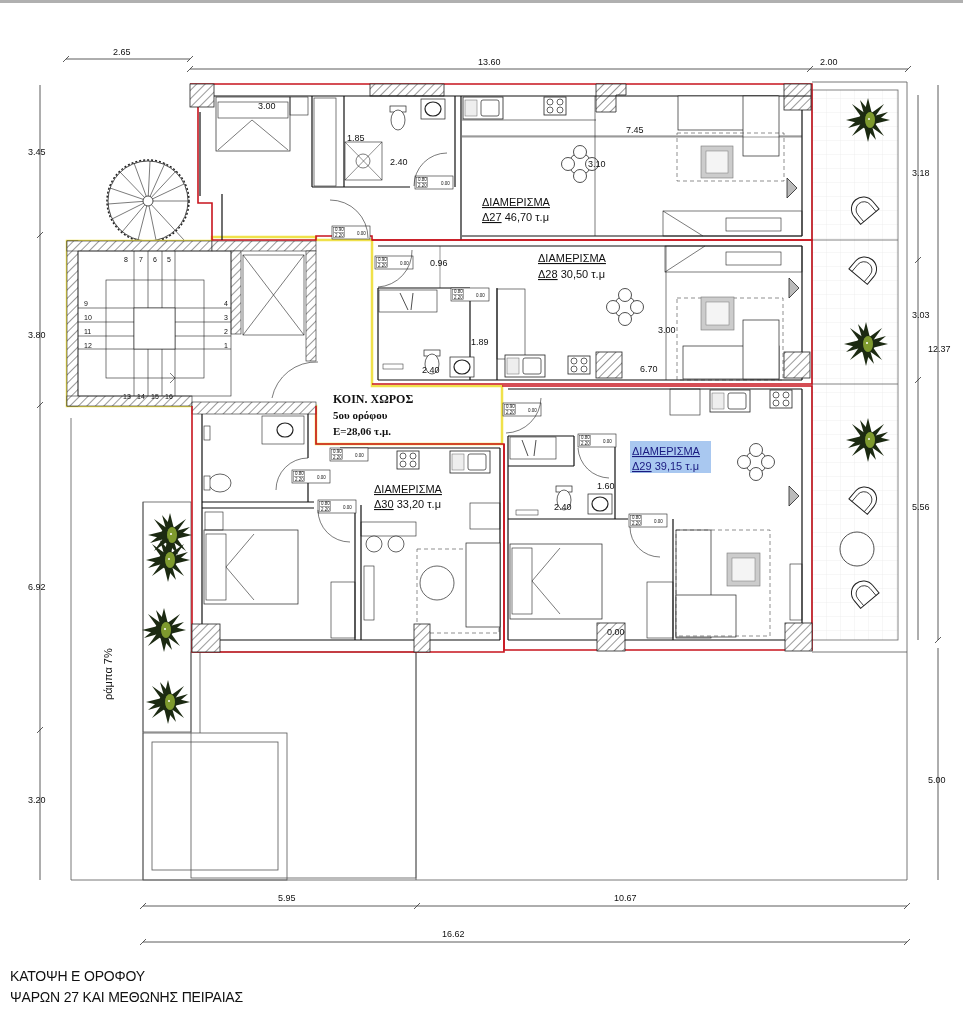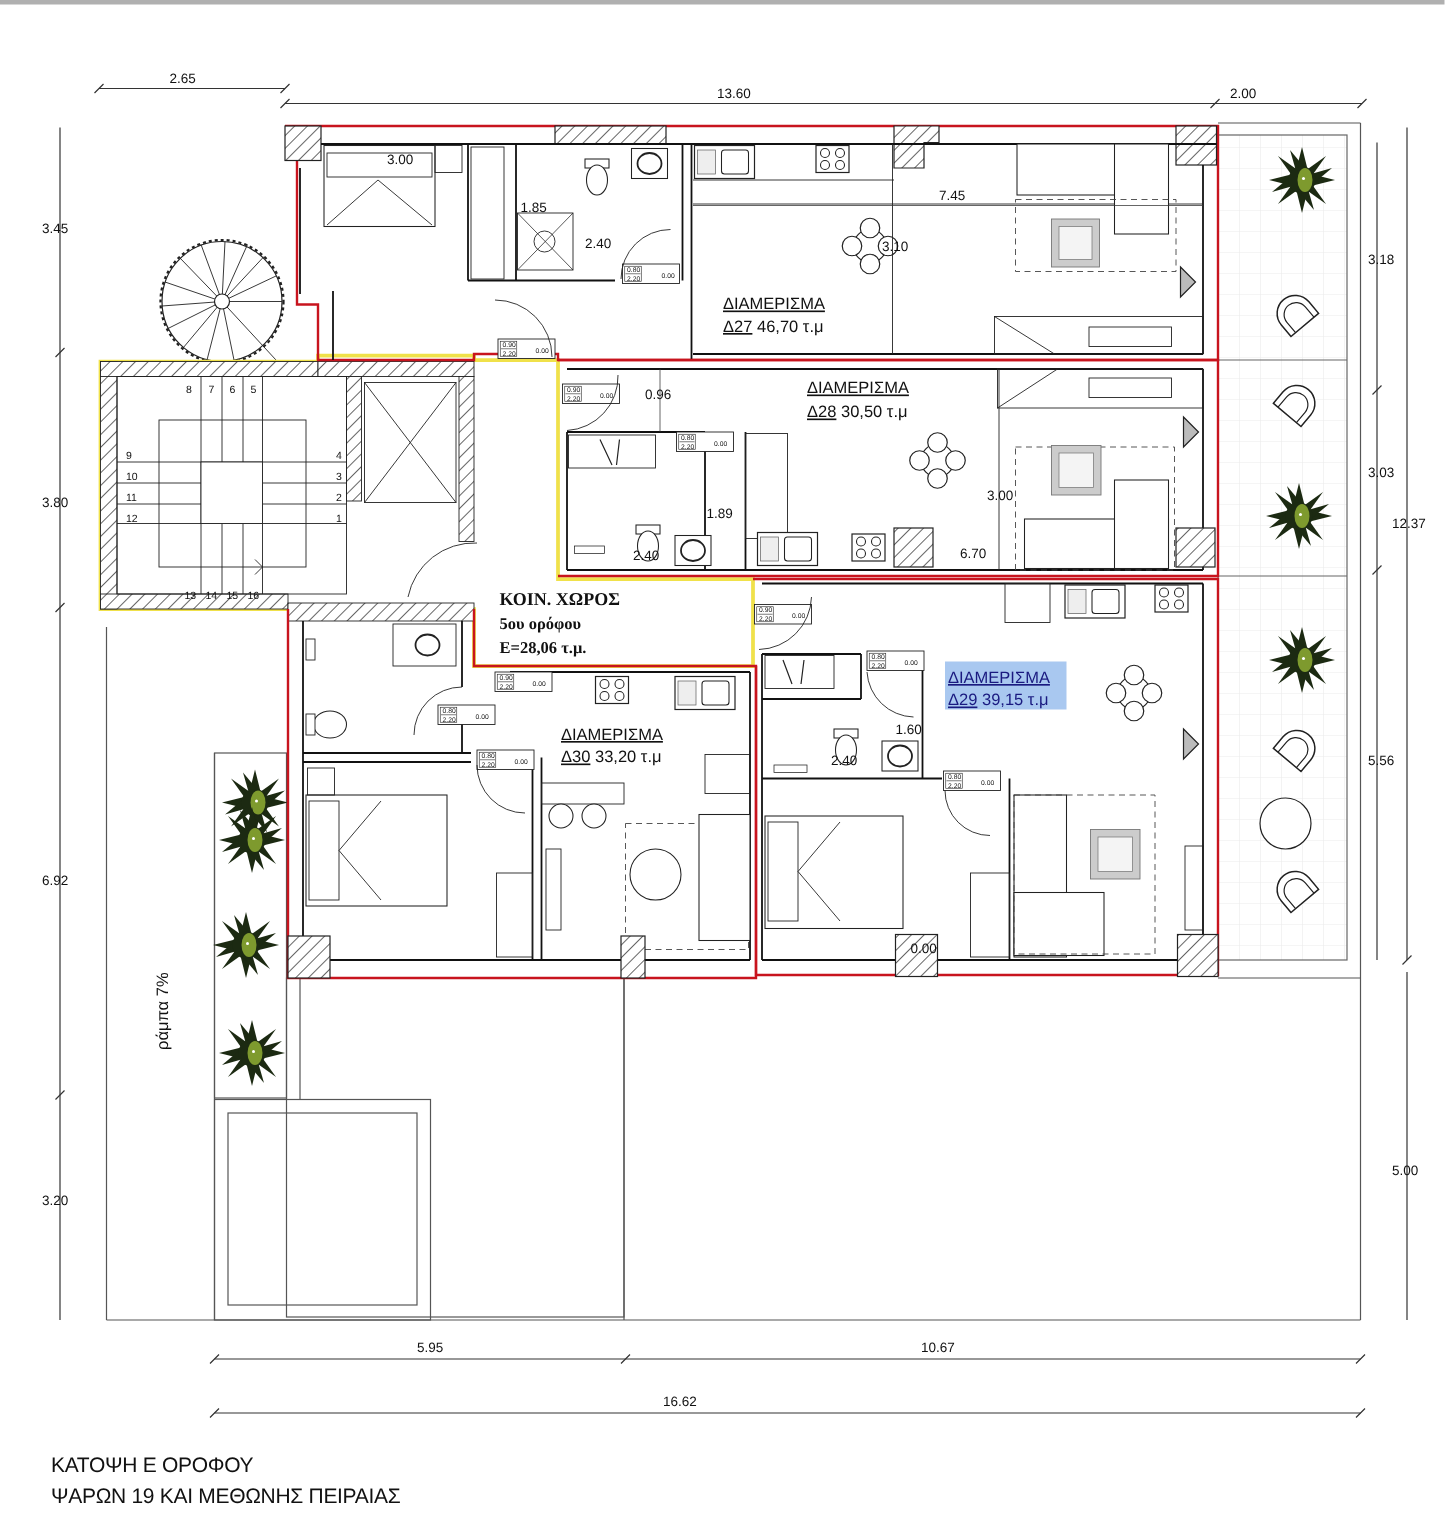--- a/index.html
+++ b/index.html
@@ -5,21 +5,21 @@
   html, body { margin: 0; padding: 0; background: #ffffff; }
   body { width: 963px; height: 1024px; position: relative; overflow: hidden; font-family: "Liberation Sans", sans-serif; }
   .topbar { position: absolute; left: 0; top: 0; width: 963px; height: 3px; background: #b0b0b0; }
   svg.plan { position: absolute; left: 0; top: 0; }
   .dim { font-family: "Liberation Sans", sans-serif; font-size: 9px; fill: #111; }
   .lbl { font-family: "Liberation Sans", sans-serif; font-size: 11px; fill: #111; }
   .lbl-sel { fill: #1a1a80; }
   .common { font-family: "Liberation Serif", serif; font-weight: bold; fill: #111; }
   .small { font-family: "Liberation Sans", sans-serif; font-size: 4.5px; fill: #111; }
   .stepn { font-family: "Liberation Sans", sans-serif; font-size: 7px; fill: #111; }
-  .title { position: absolute; left: 34px; font-family: "Liberation Sans", sans-serif; font-size: 14px; color: #111; letter-spacing: -0.2px; }
+  .title { position: absolute; left: 10px; font-family: "Liberation Sans", sans-serif; font-size: 14px; color: #111; letter-spacing: -0.2px; }
 </style>
 </head>
 <body>
 
 <div class="topbar"></div>
 
 <svg class="plan" width="963" height="1024" viewBox="0 0 963 1024">
   <defs>
     <pattern id="hatch" width="6" height="6" patternUnits="userSpaceOnUse" patternTransform="rotate(45)">
       <rect width="6" height="6" fill="#fff"></rect>
@@ -487,13 +487,13 @@
     <text class="small" x="321" y="511">2.20</text>
     <text class="small" x="343" y="509">0.00</text>
     <path d="M318,510 A32,32 0 0 0 350,542" fill="none" stroke="#222" stroke-width="0.6"></path>
 
     <text class="lbl" x="374" y="493" text-decoration="underline">ΔΙΑΜΕΡΙΣΜΑ</text>
     <text class="lbl" x="374" y="508"><tspan text-decoration="underline">Δ30</tspan><tspan> </tspan><tspan>33,20 τ.μ</tspan></text>
   </g>
 </svg>
 
 <div class="title" style="top:968px;">ΚΑΤΟΨΗ Ε ΟΡΟΦΟΥ</div>
-<div class="title" style="top:989px;">ΨΑΡΩΝ 19 ΚΑΙ ΜΕΘΩΝΗΣ ΠΕΙΡΑΙΑΣ</div>
+<div class="title" style="top:989px;">ΨΑΡΩΝ 27 ΚΑΙ ΜΕΘΩΝΗΣ ΠΕΙΡΑΙΑΣ</div>
 
 </body></html>

